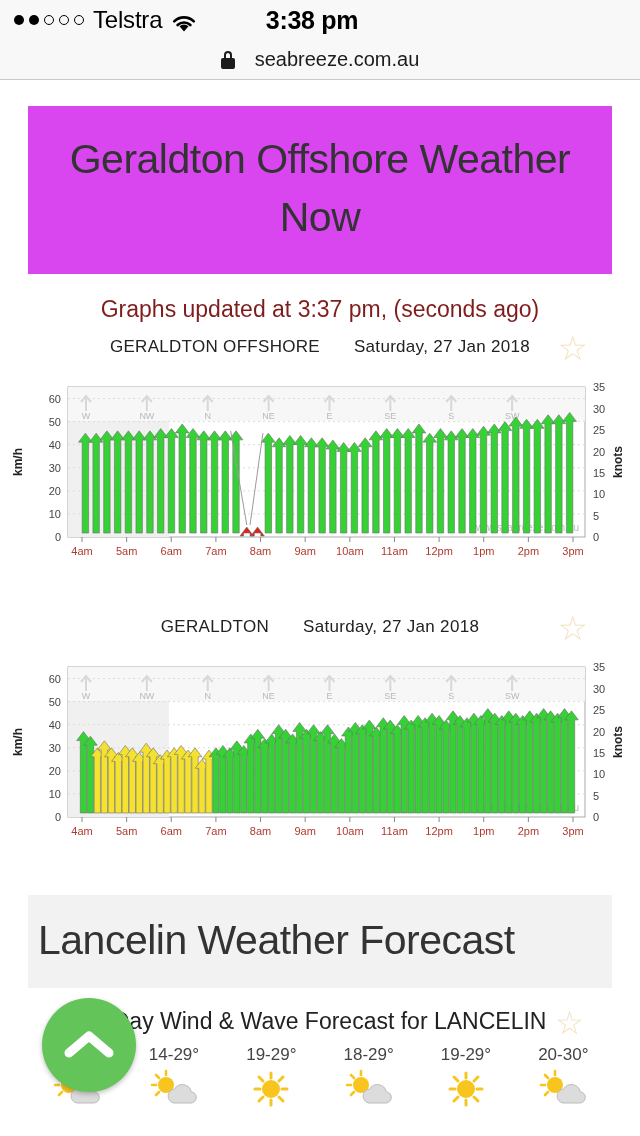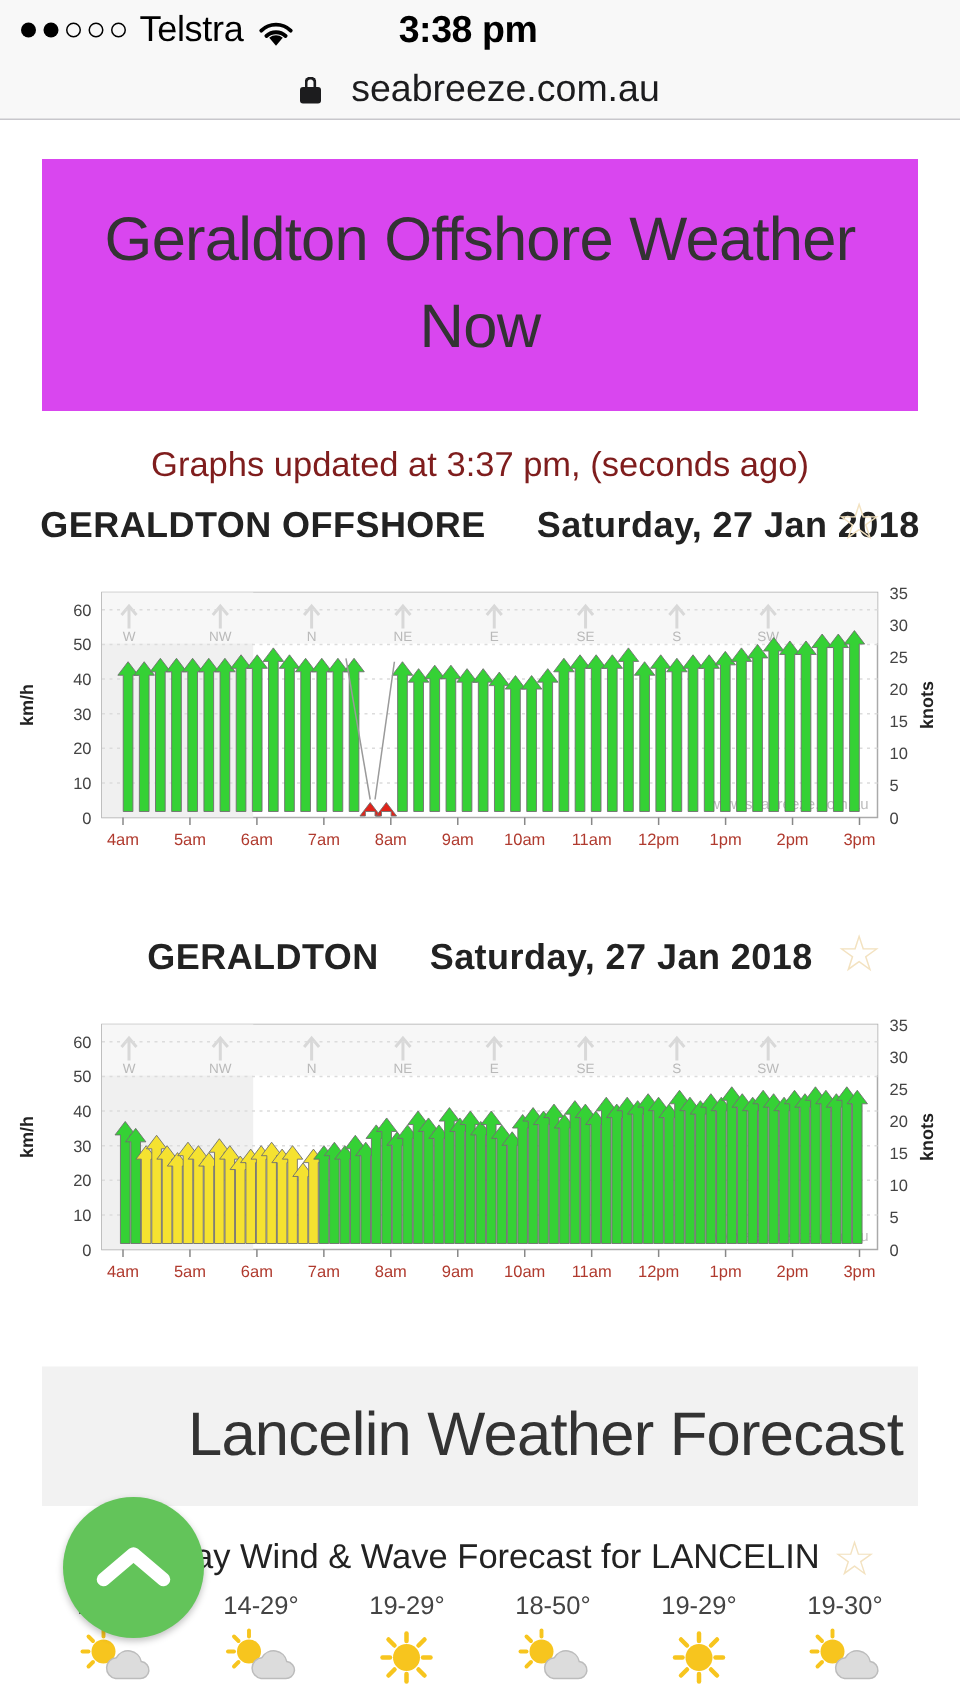--- a/index.html
+++ b/index.html
@@ -42,21 +42,21 @@
     width: 3px; height: 7px; background: #000; border-radius: 0 2px 2px 0;
   }
   .batt > i { display: block; height: 100%; width: 100%; background: #000; border-radius: 1px; }
   
   .urlbar {
     height: 40px; width: 100%;
     background: #f8f8f8;
     display: flex; align-items: center; justify-content: center;
     gap: 20px;
     border-bottom: 1px solid #c8c7cc;
-    font-size: 25px; color: #1c1c1e;
+    font-size: 20px; color: #1c1c1e;
   }
   .lock { width: 14px; height: 18px; position: relative; display: inline-block; }
   .lock .body { position: absolute; bottom: 0; width: 14px; height: 11px; background: #1c1c1e; border-radius: 2px; }
   .lock .shackle {
     position: absolute; top: 0; left: 3px; width: 8px; height: 8px;
     border: 2px solid #1c1c1e; border-bottom: none;
     border-radius: 5px 5px 0 0;
   }
   
   .page { padding: 0 0 0 0; background: #fff; height: 1056px; position: relative; overflow: hidden; }
@@ -70,40 +70,40 @@
     font-size: 41px; font-weight: 400; color: #333;
     line-height: 1.42; letter-spacing: -0.5px;
   }
   .updated {
     text-align: center; color: #7f1d1d; font-size: 23px;
     margin-top: 22px; font-weight: 400;
   }
   .chart-block { margin-top: 14px; position: relative; }
   .chart-head {
     display: flex; align-items: center; justify-content: center;
-    gap: 34px; font-size: 24px; font-weight: bold; color: #222;
+    gap: 34px; font-size: 17px; font-weight: normal; color: #222;
     letter-spacing: 0.3px;
   }
   .star {
     position: absolute; right: 52px; top: -6px;
     font-size: 34px; color: #f3e2c0;
     line-height: 1;
   }
   .graph {
     margin: 12px 0 0 0;
     position: relative;
     height: 220px;
   }
   .graph svg { display: block; }
   
   .hero2 {
     margin: 26px 28px 0 28px;
     background: #f2f2f2;
     padding: 22px 10px 24px 10px;
-    text-align: right;
+    text-align: left;
   }
   .hero2 h2 { font-size: 41px; font-weight: 400; color: #333; letter-spacing: -0.5px; }
   .fc-title {
     text-align: center; font-size: 23px; color: #222; margin-top: 20px;
     font-weight: 400;
   }
   .fc-star { position: absolute; right: 56px; font-size: 32px; color: #f3e2c0; }
   .fc-row {
     display: flex; margin-top: 10px; padding: 0 28px;
   }
@@ -483,21 +483,21 @@
               <line x1="7" y1="20" x2="12" y2="20"></line>
               <line x1="34" y1="20" x2="39" y2="20"></line>
               <line x1="11" y1="8" x2="15" y2="12"></line>
               <line x1="31" y1="28" x2="35" y2="32"></line>
               <line x1="11" y1="32" x2="15" y2="28"></line>
               <line x1="31" y1="12" x2="35" y2="8"></line>
             </g>
           </svg></div>
       </div>
       <div class="fc-col">
-        <div class="fc-temp">18-50°</div>
+        <div class="fc-temp">18-29°</div>
         <div class="fc-icon"><svg width="52" height="40" viewBox="0 0 52 40">
             <circle cx="18" cy="16" r="8" fill="#f7c51e"></circle>
             <g stroke="#f7c51e" stroke-width="2.6" stroke-linecap="round">
               <line x1="18" y1="2" x2="18" y2="6"></line>
               <line x1="4" y1="16" x2="8" y2="16"></line>
               <line x1="8" y1="6" x2="11" y2="9"></line>
               <line x1="8" y1="26" x2="11" y2="23"></line>
             </g>
             <path d="M26 34 a7 7 0 0 1 0.6 -13.9 a9 9 0 0 1 16.6 2.6 a5.6 5.6 0 0 1 -1.2 11.3 Z" fill="#dcdcdc" stroke="#bcbcbc" stroke-width="1"></path>
           </svg></div>
@@ -512,21 +512,21 @@
               <line x1="7" y1="20" x2="12" y2="20"></line>
               <line x1="34" y1="20" x2="39" y2="20"></line>
               <line x1="11" y1="8" x2="15" y2="12"></line>
               <line x1="31" y1="28" x2="35" y2="32"></line>
               <line x1="11" y1="32" x2="15" y2="28"></line>
               <line x1="31" y1="12" x2="35" y2="8"></line>
             </g>
           </svg></div>
       </div>
       <div class="fc-col">
-        <div class="fc-temp">19-30°</div>
+        <div class="fc-temp">20-30°</div>
         <div class="fc-icon"><svg width="52" height="40" viewBox="0 0 52 40">
             <circle cx="18" cy="16" r="8" fill="#f7c51e"></circle>
             <g stroke="#f7c51e" stroke-width="2.6" stroke-linecap="round">
               <line x1="18" y1="2" x2="18" y2="6"></line>
               <line x1="4" y1="16" x2="8" y2="16"></line>
               <line x1="8" y1="6" x2="11" y2="9"></line>
               <line x1="8" y1="26" x2="11" y2="23"></line>
             </g>
             <path d="M26 34 a7 7 0 0 1 0.6 -13.9 a9 9 0 0 1 16.6 2.6 a5.6 5.6 0 0 1 -1.2 11.3 Z" fill="#dcdcdc" stroke="#bcbcbc" stroke-width="1"></path>
           </svg></div>

